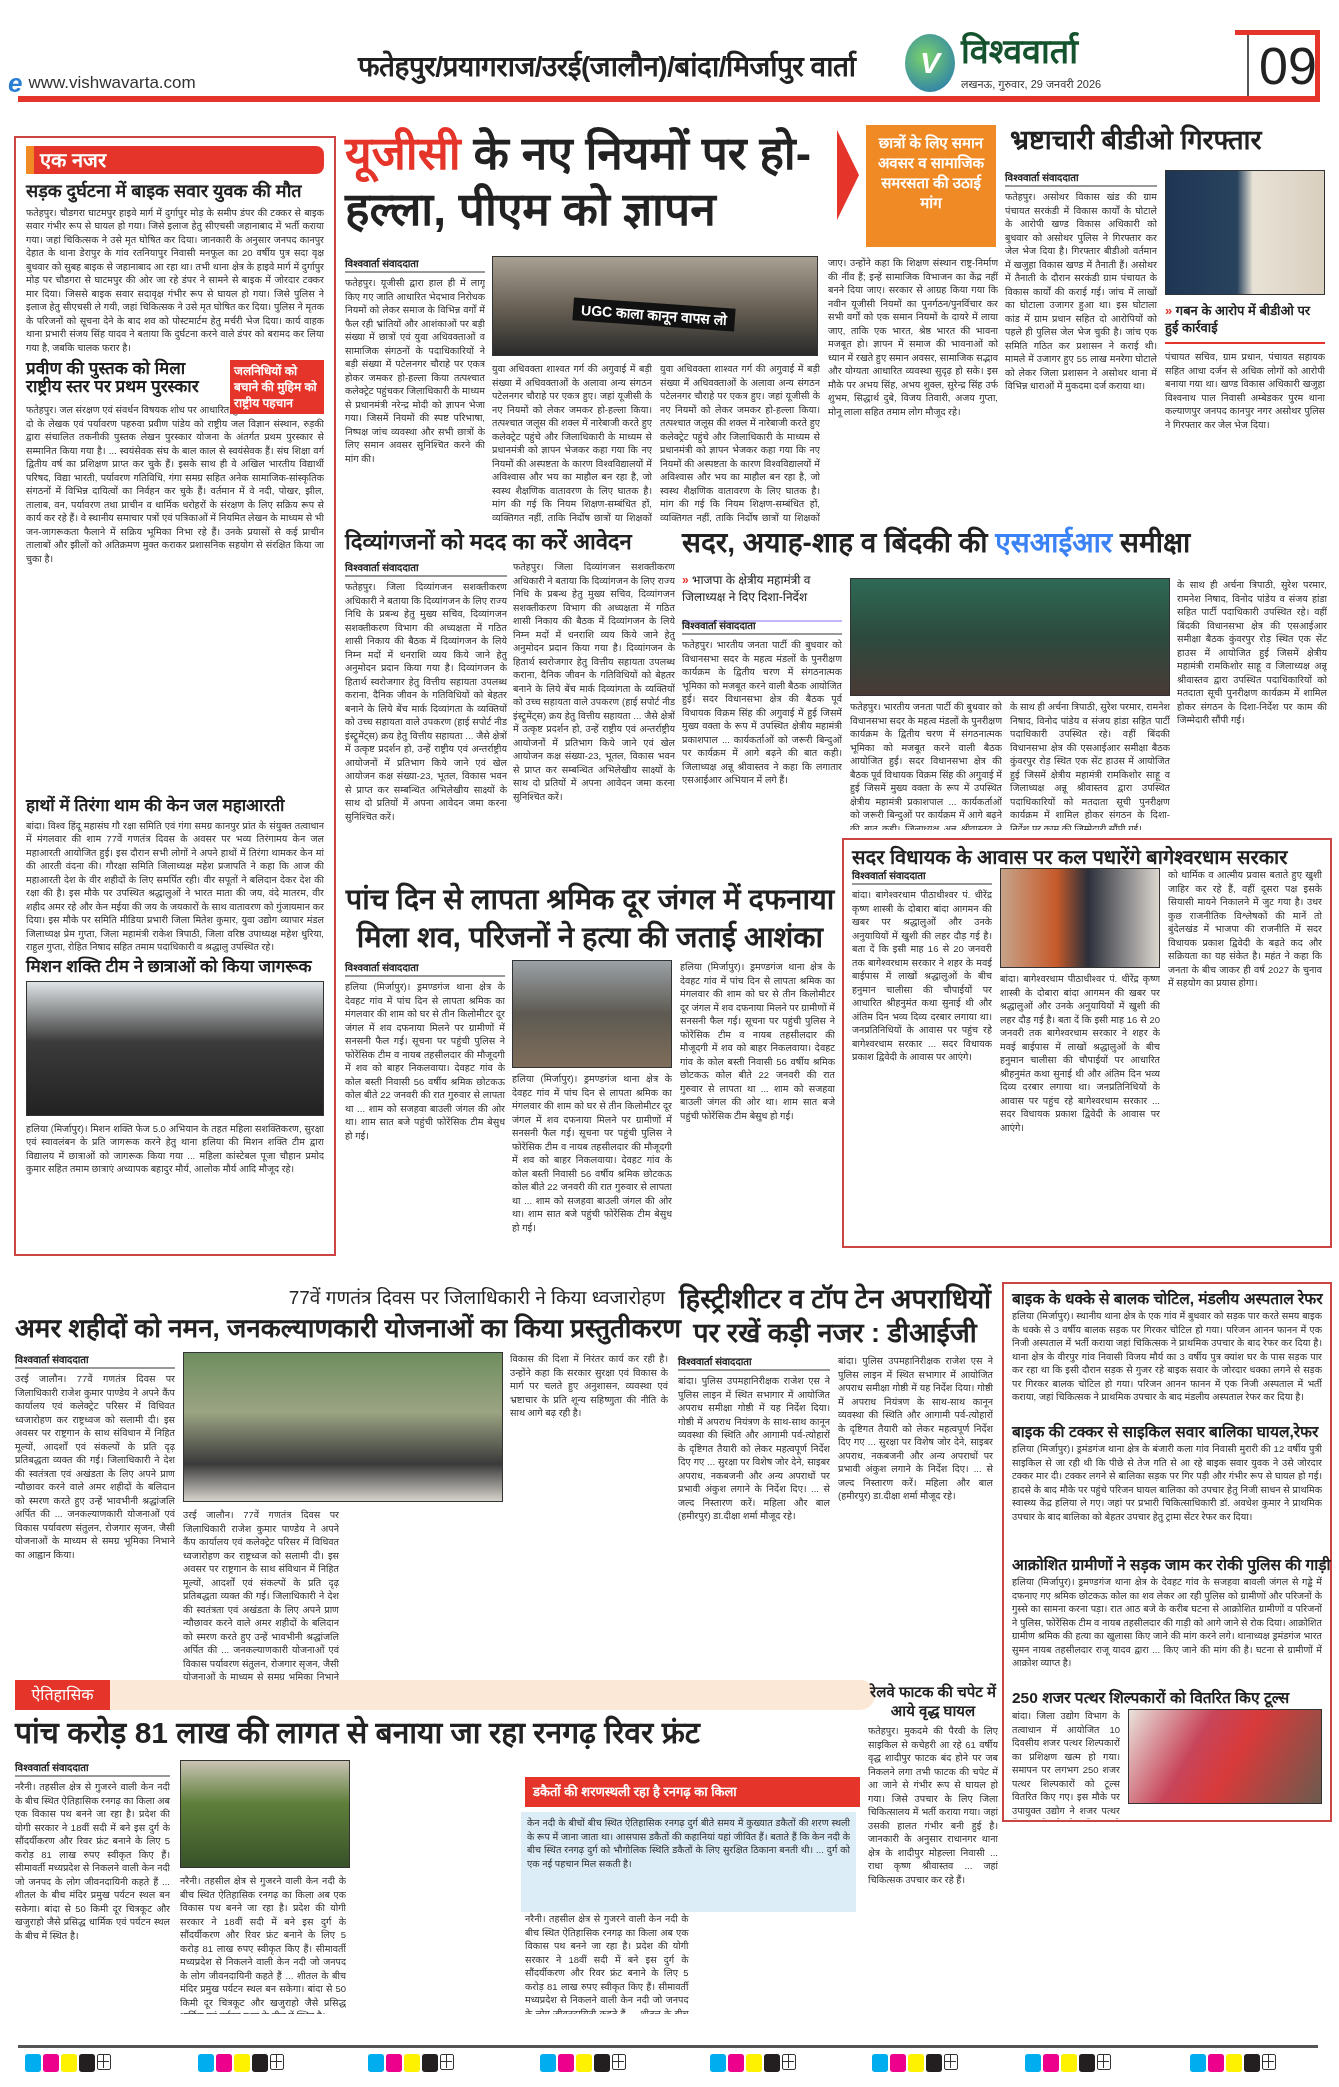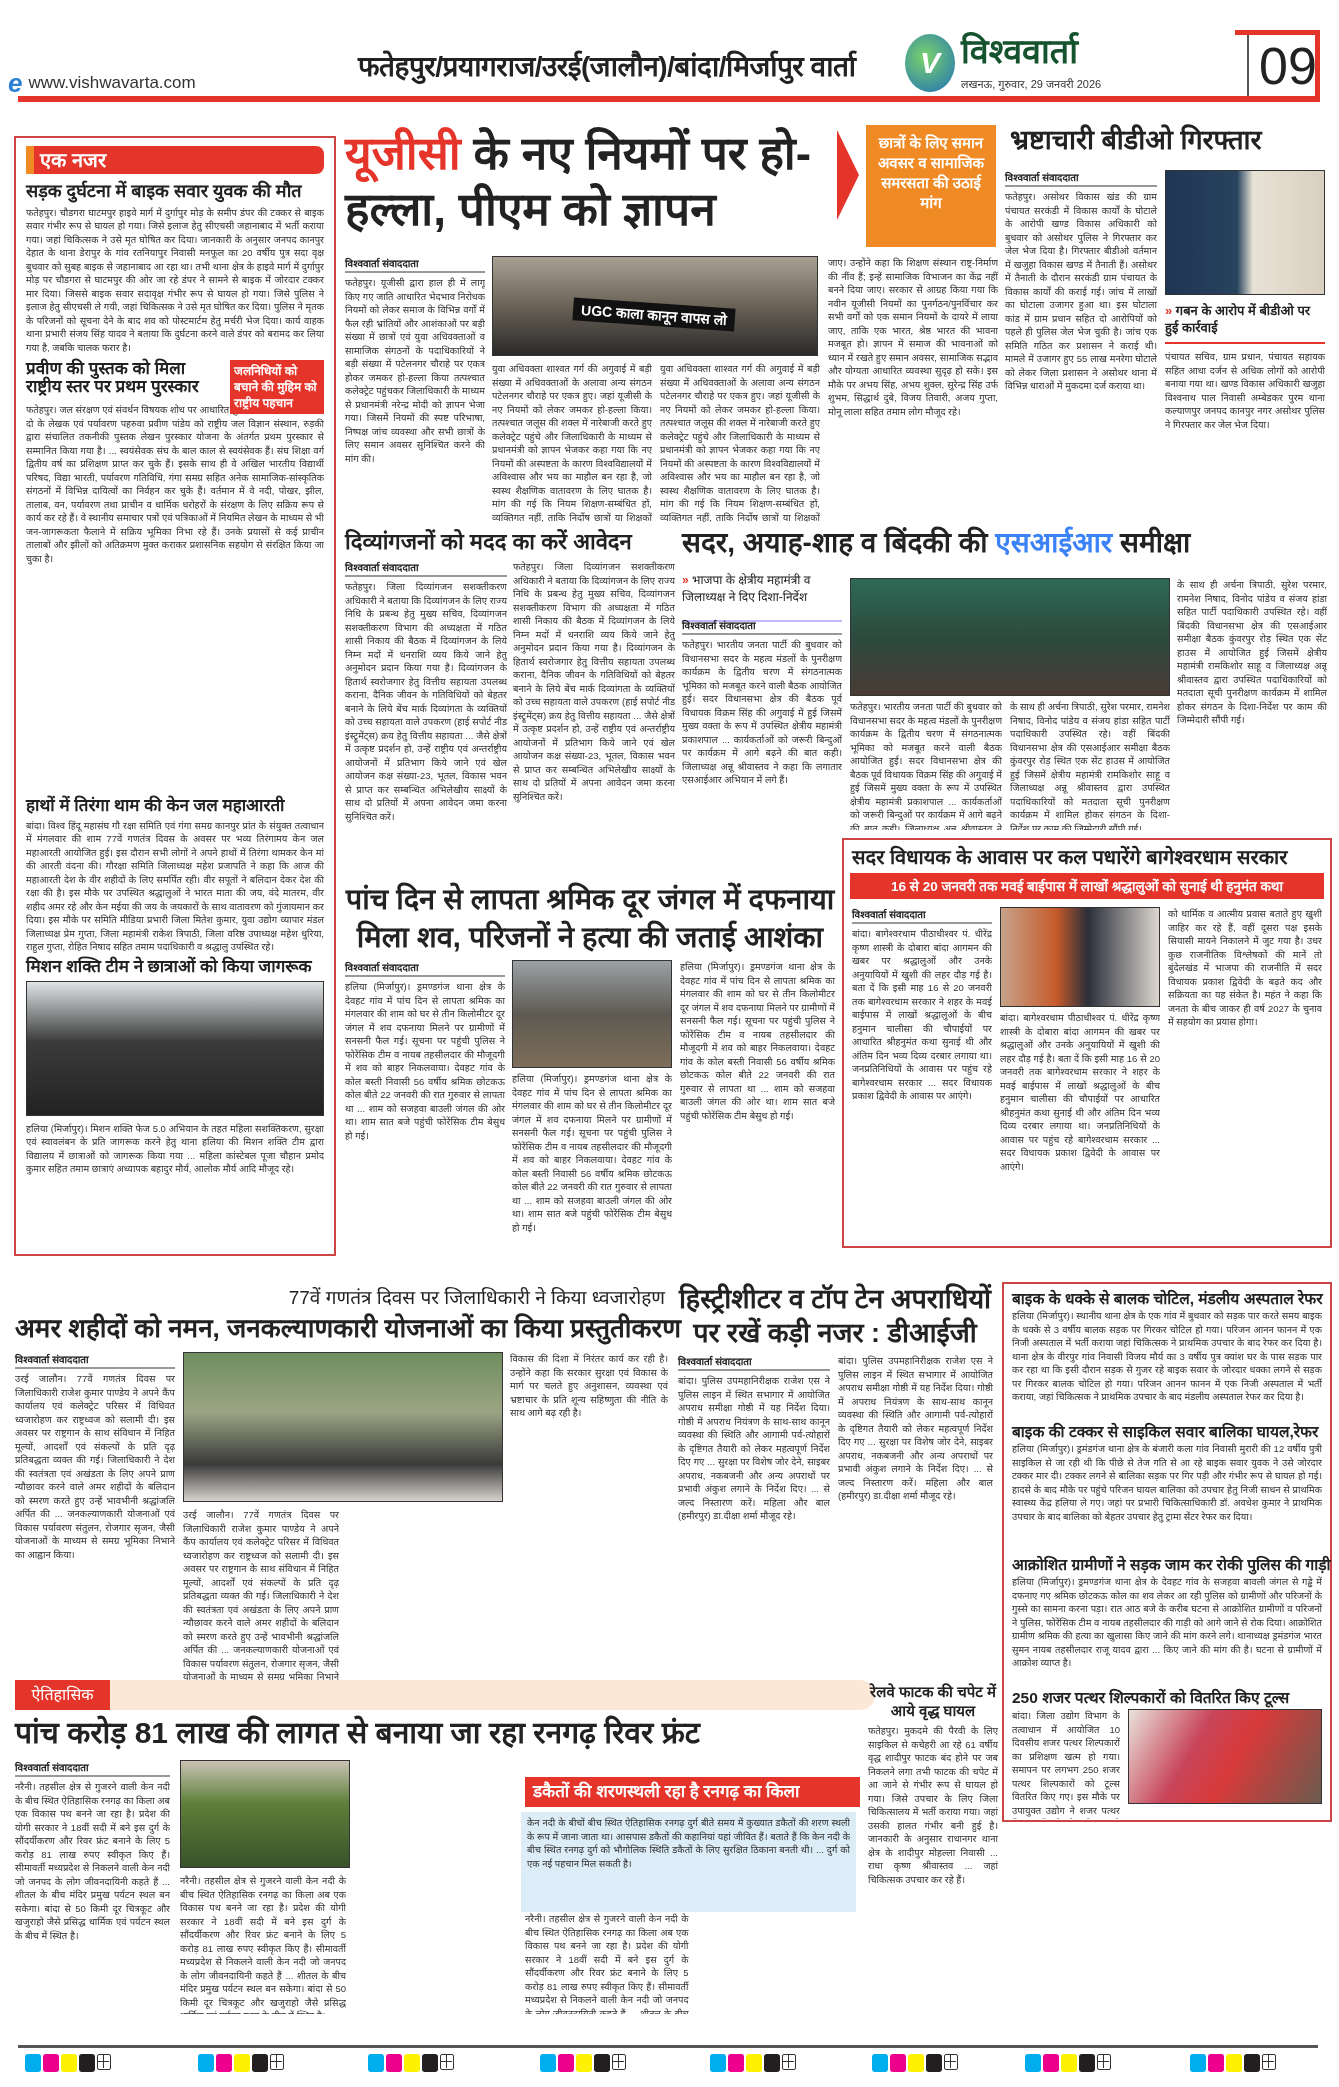--- a/index.html
+++ b/index.html
@@ -137,21 +137,20 @@
 </div>
 <div class="abs" style="left:1010px;top:700px;width:160px;">
   <div class="col-text filler" style="height:130px">के साथ ही अर्चना त्रिपाठी, सुरेश परमार, रामनेश निषाद, विनोद पांडेय व संजय हांडा सहित पार्टी पदाधिकारी उपस्थित रहे। वहीं बिंदकी विधानसभा क्षेत्र की एसआईआर समीक्षा बैठक कुंवरपुर रोड़ स्थित एक सेंट हाउस में आयोजित हुई जिसमें क्षेत्रीय महामंत्री रामकिशोर साहू व जिलाध्यक्ष अन्नू श्रीवास्तव द्वारा उपस्थित पदाधिकारियों को मतदाता सूची पुनरीक्षण कार्यक्रम में शामिल होकर संगठन के दिशा-निर्देश पर काम की जिम्मेदारी सौंपी गई।</div>
 </div>
 <div class="abs" style="left:1177px;top:578px;width:150px;">
   <div class="col-text filler" style="height:250px">के साथ ही अर्चना त्रिपाठी, सुरेश परमार, रामनेश निषाद, विनोद पांडेय व संजय हांडा सहित पार्टी पदाधिकारी उपस्थित रहे। वहीं बिंदकी विधानसभा क्षेत्र की एसआईआर समीक्षा बैठक कुंवरपुर रोड़ स्थित एक सेंट हाउस में आयोजित हुई जिसमें क्षेत्रीय महामंत्री रामकिशोर साहू व जिलाध्यक्ष अन्नू श्रीवास्तव द्वारा उपस्थित पदाधिकारियों को मतदाता सूची पुनरीक्षण कार्यक्रम में शामिल होकर संगठन के दिशा-निर्देश पर काम की जिम्मेदारी सौंपी गई।</div>
 </div>
 
 <div class="box" style="left:842px;top:838px;width:490px;height:410px;padding:6px 8px;">
   <div class="hd" style="font-size:20px;white-space:nowrap;">सदर विधायक के आवास पर कल पधारेंगे बागेश्वरधाम सरकार</div>
-  <div class="redbg" style="margin:5px -2px 8px;font-size:13.5px;font-weight:bold;padding:4px 6px;text-align:center;white-space:nowrap">16 से 20 जनवरी तक मवई बाईपास में लाखों श्रद्धालुओं को सुनाई थी हनुमंत कथा</div>
   <div style="display:flex;gap:8px">
     <div style="width:140px">
       <div class="byline">विश्ववार्ता संवाददाता</div>
       <div class="col-text filler" style="height:300px">बांदा। बागेश्वरधाम पीठाधीश्वर पं. धीरेंद्र कृष्ण शास्त्री के दोबारा बांदा आगमन की खबर पर श्रद्धालुओं और उनके अनुयायियों में खुशी की लहर दौड़ गई है। बता दें कि इसी माह 16 से 20 जनवरी तक बागेश्वरधाम सरकार ने शहर के मवई बाईपास में लाखों श्रद्धालुओं के बीच हनुमान चालीसा की चौपाईयों पर आधारित श्रीहनुमंत कथा सुनाई थी और अंतिम दिन भव्य दिव्य दरबार लगाया था। जनप्रतिनिधियों के आवास पर पहुंच रहे बागेश्वरधाम सरकार ... सदर विधायक प्रकाश द्विवेदी के आवास पर आएंगे।</div>
     </div>
     <div style="width:160px">
       <div class="photo" style="position:relative;height:100px;background:linear-gradient(90deg,#c7a38a 0%,#c65a2a 35%,#2b2f3a 55%,#dcd6cf 100%)"></div>
       <div class="col-text filler" style="height:210px;margin-top:4px">बांदा। बागेश्वरधाम पीठाधीश्वर पं. धीरेंद्र कृष्ण शास्त्री के दोबारा बांदा आगमन की खबर पर श्रद्धालुओं और उनके अनुयायियों में खुशी की लहर दौड़ गई है। बता दें कि इसी माह 16 से 20 जनवरी तक बागेश्वरधाम सरकार ने शहर के मवई बाईपास में लाखों श्रद्धालुओं के बीच हनुमान चालीसा की चौपाईयों पर आधारित श्रीहनुमंत कथा सुनाई थी और अंतिम दिन भव्य दिव्य दरबार लगाया था। जनप्रतिनिधियों के आवास पर पहुंच रहे बागेश्वरधाम सरकार ... सदर विधायक प्रकाश द्विवेदी के आवास पर आएंगे।</div>
     </div>
     <div style="flex:1">
@@ -217,21 +216,21 @@
 <div class="abs" style="left:15px;top:1760px;width:155px;">
   <div class="byline">विश्ववार्ता संवाददाता</div>
   <div class="col-text filler" style="height:250px">नरैनी। तहसील क्षेत्र से गुजरने वाली केन नदी के बीच स्थित ऐतिहासिक रनगढ़ का किला अब एक विकास पथ बनने जा रहा है। प्रदेश की योगी सरकार ने 18वीं सदी में बने इस दुर्ग के सौंदर्यीकरण और रिवर फ्रंट बनाने के लिए 5 करोड़ 81 लाख रुपए स्वीकृत किए हैं। सीमावर्ती मध्यप्रदेश से निकलने वाली केन नदी जो जनपद के लोग जीवनदायिनी कहते हैं ... शीतल के बीच मंदिर प्रमुख पर्यटन स्थल बन सकेगा। बांदा से 50 किमी दूर चित्रकूट और खजुराहो जैसे प्रसिद्ध धार्मिक एवं पर्यटन स्थल के बीच में स्थित है।</div>
 </div>
 <div class="photo" style="left:180px;top:1760px;width:170px;height:108px;background:linear-gradient(180deg,#c9c3b3 0%,#5e7f3a 40%,#38522a 100%)"></div>
 <div class="abs" style="left:180px;top:1874px;width:340px;column-count:2;column-gap:8px">
   <div class="col-text filler" style="height:140px">नरैनी। तहसील क्षेत्र से गुजरने वाली केन नदी के बीच स्थित ऐतिहासिक रनगढ़ का किला अब एक विकास पथ बनने जा रहा है। प्रदेश की योगी सरकार ने 18वीं सदी में बने इस दुर्ग के सौंदर्यीकरण और रिवर फ्रंट बनाने के लिए 5 करोड़ 81 लाख रुपए स्वीकृत किए हैं। सीमावर्ती मध्यप्रदेश से निकलने वाली केन नदी जो जनपद के लोग जीवनदायिनी कहते हैं ... शीतल के बीच मंदिर प्रमुख पर्यटन स्थल बन सकेगा। बांदा से 50 किमी दूर चित्रकूट और खजुराहो जैसे प्रसिद्ध धार्मिक एवं पर्यटन स्थल के बीच में स्थित है।</div>
 </div>
 <div class="abs" style="left:528px;top:1760px;width:160px;height:40px"></div>
 <div class="abs" style="left:525px;top:1775px;width:335px;height:34px;display:flex;align-items:center;">
-  <div class="redbg" style="flex:1;height:30px;font-size:17px;font-weight:bold;line-height:30px;padding-left:8px;white-space:nowrap">डकैतों की शरणस्थली रहा है रनगढ़ का किला</div>
+  <div class="redbg" style="flex:1;height:30px;font-size:13px;font-weight:bold;line-height:30px;padding-left:8px;white-space:nowrap">डकैतों की शरणस्थली रहा है रनगढ़ का किला</div>
 </div>
 <div class="abs" style="left:521px;top:1812px;width:335px;background:#dcedf8;padding:4px 6px">
   <div class="col-text filler" style="height:92px">केन नदी के बीचों बीच स्थित ऐतिहासिक रनगढ़ दुर्ग बीते समय में कुख्यात डकैतों की शरण स्थली के रूप में जाना जाता था। आसपास डकैतों की कहानियां यहां जीवित हैं। बताते हैं कि केन नदी के बीच स्थित रनगढ़ दुर्ग को भौगोलिक स्थिति डकैतों के लिए सुरक्षित ठिकाना बनती थी। ... दुर्ग को एक नई पहचान मिल सकती है।</div>
 </div>
 <div class="abs" style="left:525px;top:1912px;width:335px;column-count:2;column-gap:8px">
   <div class="col-text filler" style="height:102px">नरैनी। तहसील क्षेत्र से गुजरने वाली केन नदी के बीच स्थित ऐतिहासिक रनगढ़ का किला अब एक विकास पथ बनने जा रहा है। प्रदेश की योगी सरकार ने 18वीं सदी में बने इस दुर्ग के सौंदर्यीकरण और रिवर फ्रंट बनाने के लिए 5 करोड़ 81 लाख रुपए स्वीकृत किए हैं। सीमावर्ती मध्यप्रदेश से निकलने वाली केन नदी जो जनपद के लोग जीवनदायिनी कहते हैं ... शीतल के बीच मंदिर प्रमुख पर्यटन स्थल बन सकेगा। बांदा से 50 किमी दूर चित्रकूट और खजुराहो जैसे प्रसिद्ध धार्मिक एवं पर्यटन स्थल के बीच में स्थित है।</div>
 </div>
 
 <div class="abs hd" style="left:868px;top:1682px;width:130px;font-size:15px;line-height:19px;text-align:center">रेलवे फाटक की चपेट में आये वृद्ध घायल</div>
 <div class="abs" style="left:868px;top:1724px;width:130px;">

